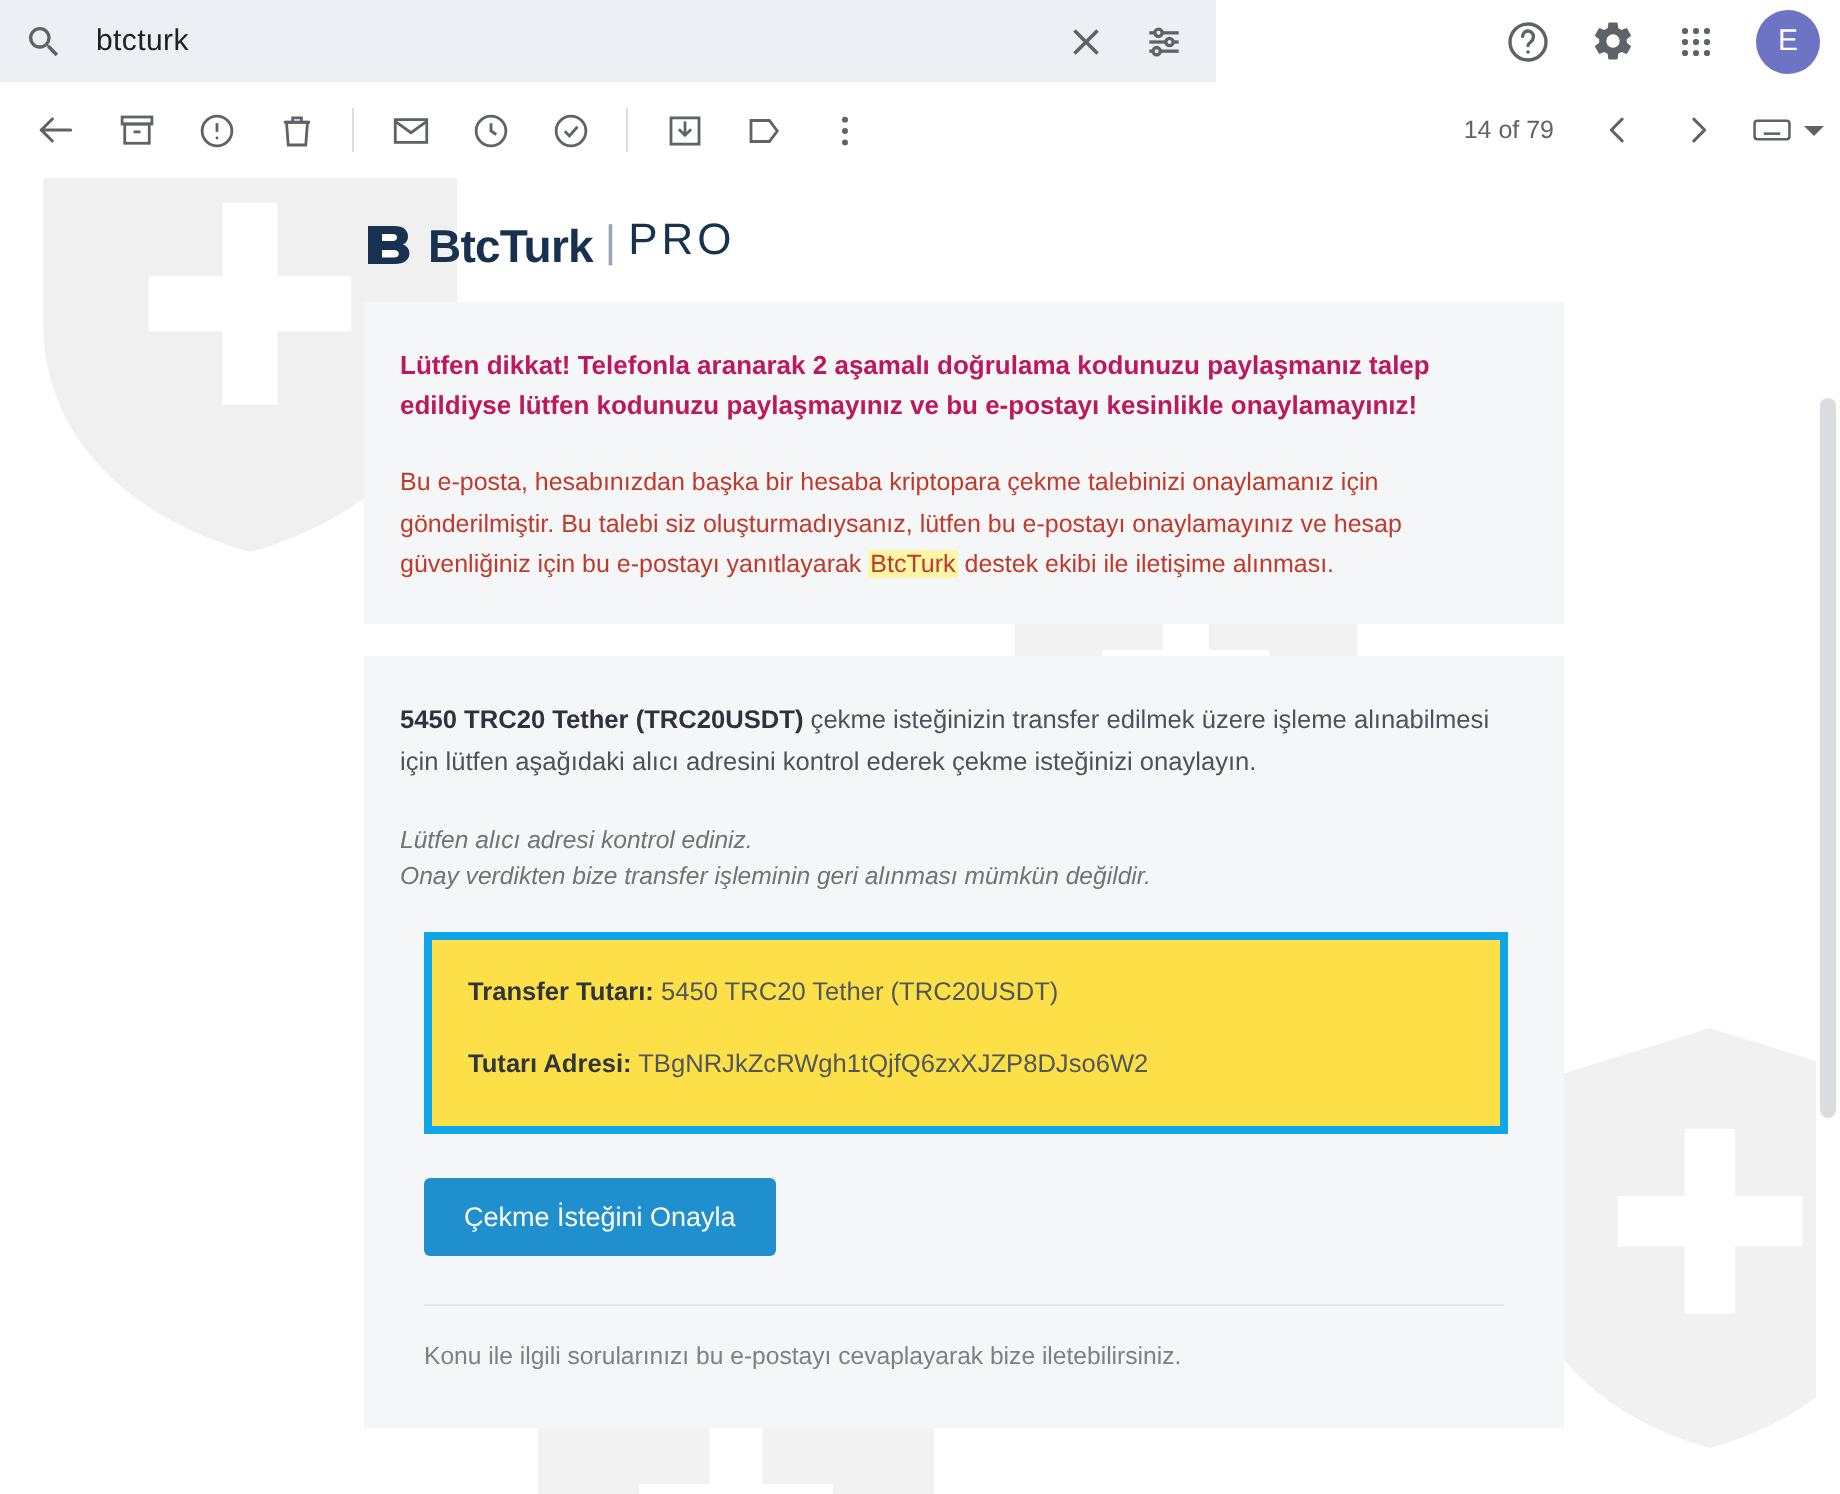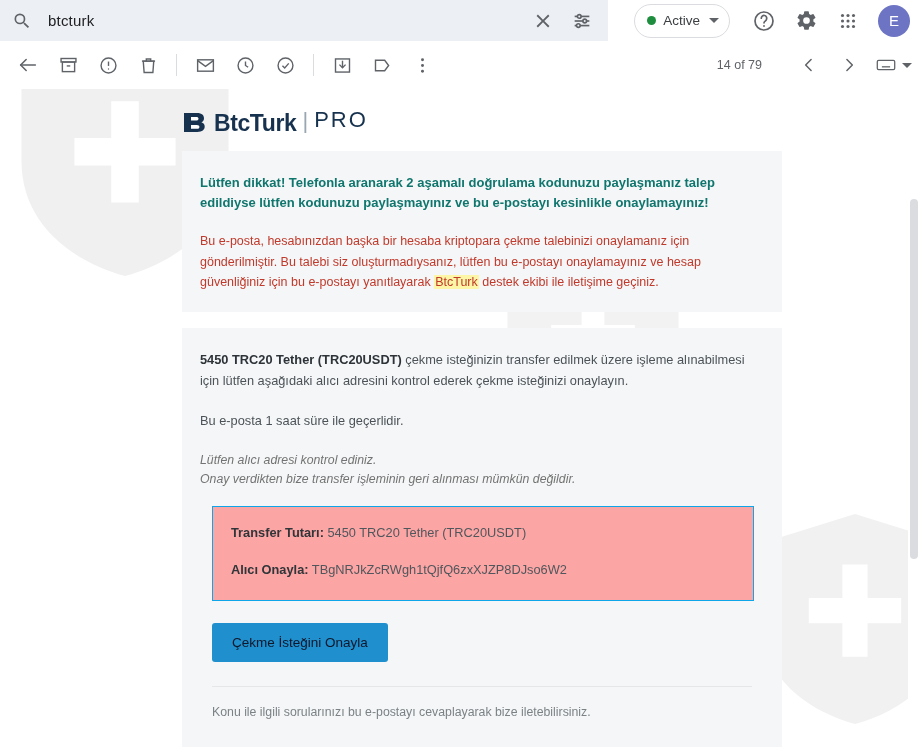--- a/index.html
+++ b/index.html
@@ -132,21 +132,21 @@
     margin: 0 8px;
   }
   .tb-right {
     margin-left: auto;
     display: flex;
     align-items: center;
     padding-right: 8px;
     color: #5f6368;
     font-size: 12.5px;
   }
-  .pager-count { margin-right: 27px; color: #5f6368; font-size: 12.5px; }
+  .pager-count { margin-right: 12px; color: #5f6368; font-size: 12.5px; }
   .kb-btn { display:flex; align-items:center; gap:3px; margin-left:6px; }
 
   
   .body-area {
     position: relative;
     height: 658px;
     overflow: hidden;
     background: #ffffff;
   }
 
@@ -197,21 +197,21 @@
   }
 
   
   .panel {
     background: #f5f6f7;
     margin: 18px 138px 0 182px;
     padding: 22px 22px 20px 18px;
     box-sizing: border-box;
   }
   .warn-title {
-    color: #0f766e;
+    color: #be185d;
     font-size: 13px;
     font-weight: bold;
     line-height: 1.55;
     margin: 0 0 18px 0;
   }
   .warn-body {
     color: #c0392b;
     font-size: 12.5px;
     line-height: 1.62;
     margin: 0;
@@ -234,32 +234,32 @@
   .p-line { margin: 0 0 20px 0; }
   .bold-dark { font-weight: bold; color: #2d3338; }
   .notice {
     color: #737373;
     font-size: 12.3px;
     line-height: 1.5;
     margin: 0 0 18px 0;
     font-style: italic;
   }
   .detail-box {
-    background: #fca5a5;
-    border: 1px solid #0ea5e9;
+    background: #fde047;
+    border: 4px solid #0ea5e9;
     padding: 16px 18px;
     margin: 0 8px 22px 12px;
   }
   .detail-row { margin: 0 0 16px 0; font-size: 12.8px; color: #50575c; }
   .detail-row:last-child { margin-bottom: 4px; }
   .detail-row b { color: #2f3539; font-weight: bold; }
   .cta {
     display: inline-block;
     background: #1f8fcd;
-    color: #0f172a;
+    color: #ffffff;
     font-size: 13.5px;
     padding: 12px 20px;
     border-radius: 3px;
     margin: 0 0 0 12px;
     border: none;
     font-family: "Liberation Sans", sans-serif;
     cursor: pointer;
   }
   .hr {
     border: none;
@@ -312,25 +312,20 @@
           <line x1="4" y1="12" x2="20" y2="12"></line>
           <line x1="4" y1="17" x2="20" y2="17"></line>
         <circle cx="9" cy="7" r="2" fill="#eceff3"></circle>
           <circle cx="15" cy="12" r="2" fill="#eceff3"></circle>
           <circle cx="8" cy="17" r="2" fill="#eceff3"></circle>
       </svg>
     </span>
   </div>
 
   <div class="top-right">
-    <div class="active-chip">
-      <span class="active-dot"></span>
-      <span>Active</span>
-      <span class="caret-down"></span>
-    </div>
     <div class="icon-btn">
       <svg viewBox="0 0 24 24" width="24" height="24" fill="none" stroke="currentColor" stroke-width="1.7">
         <circle cx="12" cy="12" r="9"></circle>
           <path d="M9.3 9.2a2.7 2.7 0 115.2 1c0 1.8-2.5 2-2.5 3.6" stroke-linecap="round"></path>
           <circle cx="12" cy="17" r="0.9" fill="currentColor" stroke="none"></circle>
       </svg>
     </div>
     <div class="icon-btn">
       <svg viewBox="0 0 24 24" width="23" height="23" fill="currentColor">
           <path d="M19.14 12.94a7.07 7.07 0 000-1.88l2.03-1.58a.5.5 0 00.12-.64l-1.92-3.32a.5.5 0 00-.6-.22l-2.39.96a7.03 7.03 0 00-1.62-.94l-.36-2.54a.5.5 0 00-.5-.42h-3.84a.5.5 0 00-.5.42l-.36 2.54c-.58.24-1.12.56-1.62.94l-2.39-.96a.5.5 0 00-.6.22L2.67 8.84a.5.5 0 00.12.64l2.03 1.58a7.07 7.07 0 000 1.88l-2.03 1.58a.5.5 0 00-.12.64l1.92 3.32c.12.22.38.3.6.22l2.39-.96c.5.38 1.04.7 1.62.94l.36 2.54c.04.24.25.42.5.42h3.84c.25 0 .46-.18.5-.42l.36-2.54c.58-.24 1.12-.56 1.62-.94l2.39.96c.22.08.48 0 .6-.22l1.92-3.32a.5.5 0 00-.12-.64l-2.03-1.58zM12 15.5A3.5 3.5 0 1115.5 12 3.5 3.5 0 0112 15.5z"></path>
@@ -485,41 +480,40 @@
           </svg>
       </span>
       <span class="logo-text">BtcTurk</span>
       <span class="logo-divider">|</span>
       <span class="logo-pro">PRO</span>
     </div>
 
     <div class="panel">
       <p class="warn-title">Lütfen dikkat! Telefonla aranarak 2 aşamalı doğrulama kodunuzu paylaşmanız talep edildiyse lütfen kodunuzu paylaşmayınız ve bu e-postayı kesinlikle onaylamayınız!</p>
       <p class="warn-body">
-        <span>Bu e-posta, hesabınızdan başka bir hesaba kriptopara çekme talebinizi onaylamanız için gönderilmiştir. Bu talebi siz oluşturmadıysanız, lütfen bu e-postayı onaylamayınız ve hesap güvenliğiniz için bu e-postayı yanıtlayarak </span><span class="hl">BtcTurk</span><span> destek ekibi ile iletişime geçiniz.</span>
+        <span>Bu e-posta, hesabınızdan başka bir hesaba kriptopara çekme talebinizi onaylamanız için gönderilmiştir. Bu talebi siz oluşturmadıysanız, lütfen bu e-postayı onaylamayınız ve hesap güvenliğiniz için bu e-postayı yanıtlayarak </span><span class="hl">BtcTurk</span><span> destek ekibi ile iletişime alınması.</span>
       </p>
     </div>
 
     <div class="panel2">
       <p class="p-line">
         <span class="bold-dark">5450 TRC20 Tether (TRC20USDT)</span><span> çekme isteğinizin transfer edilmek üzere işleme alınabilmesi için lütfen aşağıdaki alıcı adresini kontrol ederek çekme isteğinizi onaylayın.</span>
       </p>
-      <p class="p-line">Bu e-posta 1 saat süre ile geçerlidir.</p>
       <p class="notice">
         <span>Lütfen alıcı adresi kontrol ediniz.</span><br>
         <span>Onay verdikten bize transfer işleminin geri alınması mümkün değildir.</span>
       </p>
 
       <div class="detail-box">
         <div class="detail-row">
           <b>Transfer Tutarı:</b>
           <span>5450 TRC20 Tether (TRC20USDT)</span>
         </div>
         <div class="detail-row">
-          <b>Alıcı Onayla:</b>
+          <b>Tutarı Adresi:</b>
           <span>TBgNRJkZcRWgh1tQjfQ6zxXJZP8DJso6W2</span>
         </div>
       </div>
 
       <button class="cta">Çekme İsteğini Onayla</button>
 
       <hr class="hr">
       <p class="foot-note">Konu ile ilgili sorularınızı bu e-postayı cevaplayarak bize iletebilirsiniz.</p>
     </div>
 

